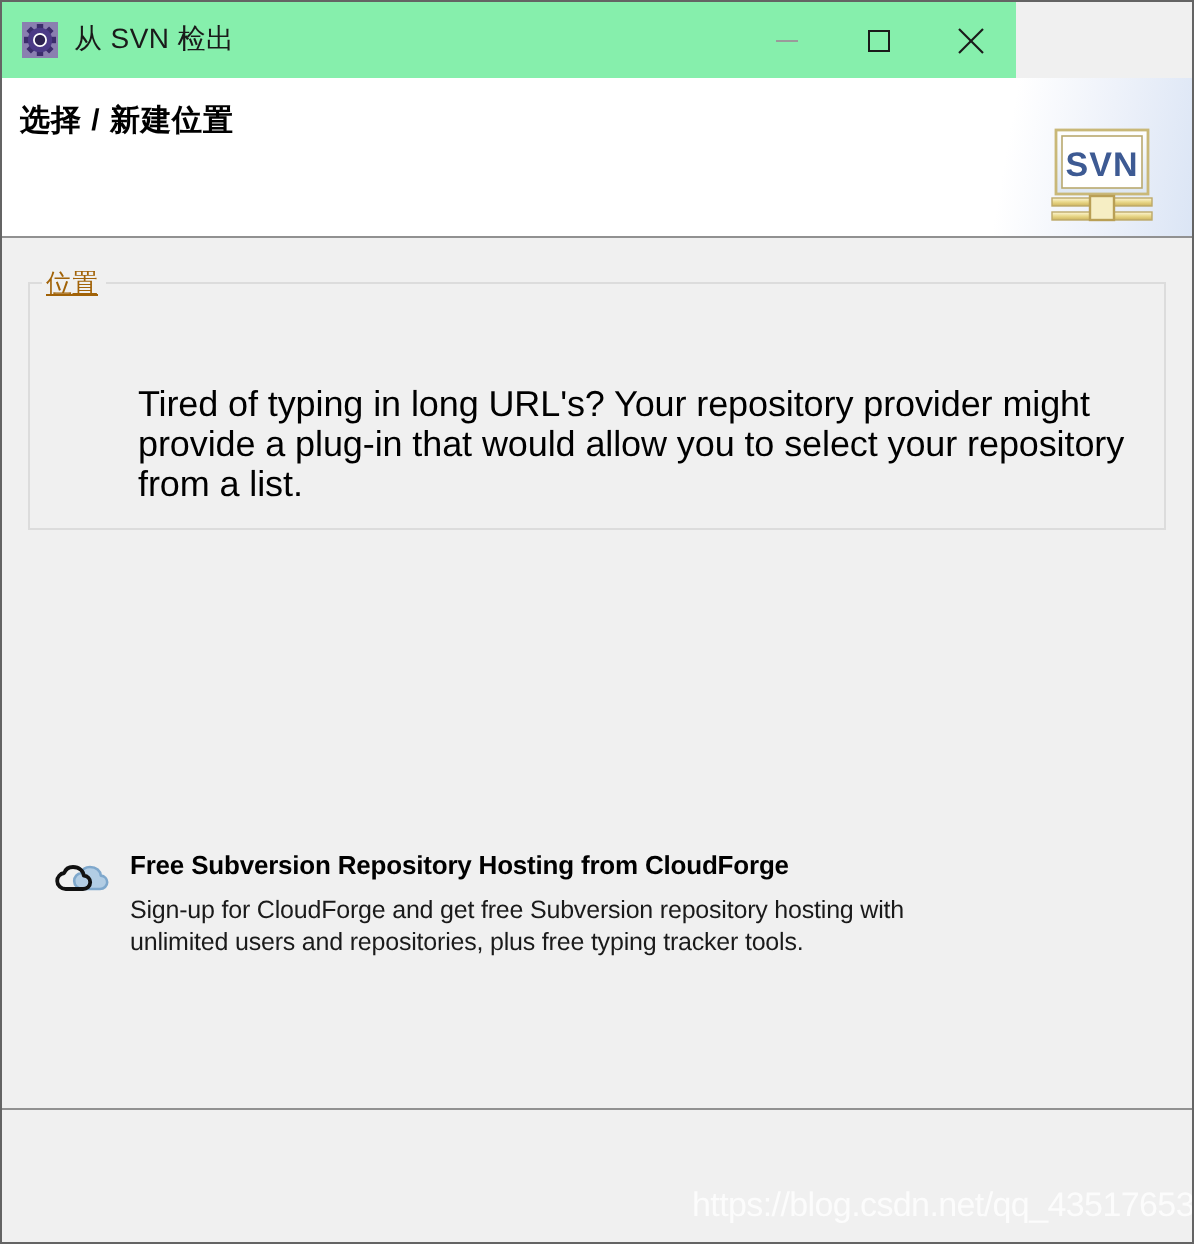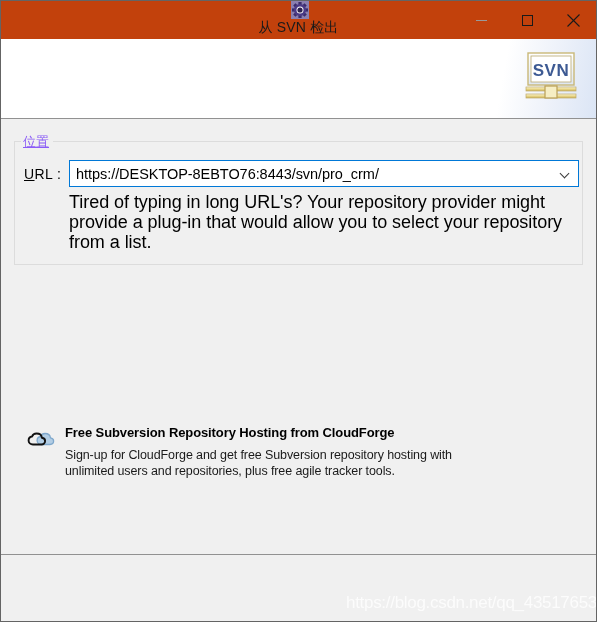--- a/index.html
+++ b/index.html
@@ -19,26 +19,25 @@
     box-sizing: border-box;
     border: 1px solid #646464;
     background: #f0f0f0;
     overflow: hidden;
   }
 
   
   .titlebar {
     position: absolute;
     left: 0; top: 0;
-    width: 595px;
+    width: 507px;
     height: 38px;
-    background: #c2410c;
-    display: flex;
-    align-items: center;
-    flex-direction: column;
+    background: #86efac;
+    display: flex;
+    align-items: center;
   }
   .title-icon {
     width: 18px;
     height: 18px;
     margin-left: 10px;
     margin-right: 8px;
     flex: 0 0 auto;
     position: relative;
   }
   .title-text {
@@ -97,21 +96,21 @@
     position: absolute;
     right: 0;
     top: 0;
     width: 120px;
     height: 79px;
     background: linear-gradient(100deg, #ffffff 0%, #ffffff 25%, #eef2fa 62%, #dbe5f5 100%);
   }
   .svn-logo {
     position: absolute;
     right: 18px;
-    top: 12px;
+    top: 24px;
     width: 54px;
     height: 50px;
   }
 
   
   .group {
     position: absolute;
     left: 13px;
     top: 140px;
     width: 569px;
@@ -120,21 +119,21 @@
     box-sizing: border-box;
     background: transparent;
   }
   .group-label {
     position: absolute;
     left: 20px;
     top: 132px;
     background: #f0f0f0;
     padding: 0 4px 0 2px;
     font-size: 13px;
-    color: #8b5cf6;
+    color: #a16207;
     font-weight: normal;
     text-align: center;
   }
   .group-label u { text-decoration: underline; }
 
   .url-row {
     position: absolute;
     left: 23px;
     top: 159px;
     width: 556px;
@@ -317,20 +316,21 @@
         <svg width="13" height="13" viewBox="0 0 13 13">
           <line x1="0.5" y1="0.5" x2="12.5" y2="12.5" stroke="#1a1a1a" stroke-width="1.1"></line>
           <line x1="12.5" y1="0.5" x2="0.5" y2="12.5" stroke="#1a1a1a" stroke-width="1.1"></line>
         </svg>
       </div>
     </div>
   </div>
 
   <div class="header">
     <div class="header-banner"></div>
+    <div class="header-title">选择 / 新建位置</div>
     <span class="svn-logo">
       <svg width="54" height="50" viewBox="0 0 54 50">
         <defs>
           <linearGradient id="plg" x1="0" y1="0" x2="0" y2="1">
             <stop offset="0" stop-color="#ffffff"></stop>
             <stop offset="1" stop-color="#dde6f2"></stop>
           </linearGradient>
           <linearGradient id="bar" x1="0" y1="0" x2="0" y2="1">
             <stop offset="0" stop-color="#fdf6d8"></stop>
             <stop offset="0.5" stop-color="#e9d88a"></stop>
@@ -345,42 +345,32 @@
         <rect x="21" y="35" width="12" height="12" fill="#f6eec4" stroke="#b99f55" stroke-width="1.2"></rect>
       </svg>
     </span>
   </div>
 
   <div class="group"></div>
   <div class="group-label">
     <u>位置</u>
   </div>
 
-  <div class="url-row">
-    <span class="url-label"><u>U</u><span>RL :</span></span>
-
-    <div class="combo">
-      <div class="combo-value" title="https://DESKTOP-8EBTO76:8443/svn/pro_crm/">https://DESKTOP-8EBTO76:8443/svn/pro_crm/</div>
-      <div class="combo-arrow">
-        <span class="chev"></span>
-      </div>
-    </div>
-  </div>
 
   <div class="hint">Tired of typing in long URL's?  Your repository provider might provide a plug-in that would allow you to select your repository from a list.</div>
 
   <div class="promo">
     <span class="promo-icon">
       <svg width="30" height="21" viewBox="0 0 30 21">
         <path d="M18 5.5c3.2 0 5.2 2 5.4 4.3 1.9.2 3.2 1.6 3.2 3.3 0 1.9-1.6 3.4-3.6 3.4h-8.6c-2.4 0-4.3-1.8-4.3-4 0-2 1.5-3.7 3.5-4 .6-1.8 2.3-3 4.4-3z" fill="#b2cde4" stroke="#7fa8cc" stroke-width="1.3" stroke-linejoin="round"></path>
         <path d="M9.5 5.5c3.2 0 5.2 2 5.4 4.3 1.9.2 3.2 1.6 3.2 3.3 0 1.9-1.6 3.4-3.6 3.4H5.9c-2.4 0-4.3-1.8-4.3-4 0-2 1.5-3.7 3.5-4 .6-1.8 2.3-3 4.4-3z" fill="none" stroke="#111111" stroke-width="1.9" stroke-linejoin="round"></path>
       </svg>
     </span>
     <div class="promo-title">Free Subversion Repository Hosting from CloudForge</div>
-    <div class="promo-body">Sign-up for CloudForge and get free Subversion repository hosting with unlimited users and repositories, plus free agile tracker tools.</div>
+    <div class="promo-body">Sign-up for CloudForge and get free Subversion repository hosting with unlimited users and repositories, plus free typing tracker tools.</div>
   </div>
 
   <div class="footer-sep"></div>
   <div class="footer">
     
 
     
   </div>
 
   <div class="watermark">https://blog.csdn.net/qq_43517653</div>

